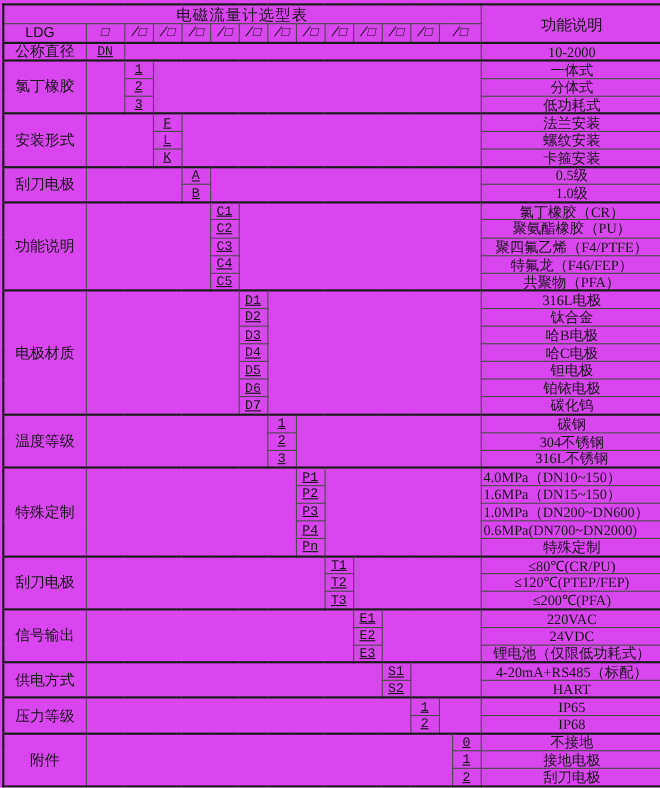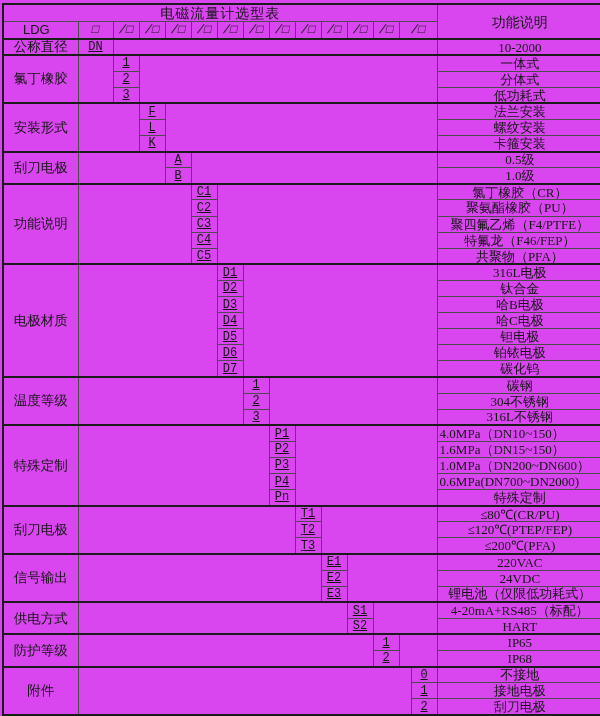--- a/index.html
+++ b/index.html
@@ -274,21 +274,21 @@
     <td class="code-cell">S1</td>
     <td rowspan="2" colspan="3"></td>
     <td class="desc-cell">4-20mA+RS485（标配）</td>
   </tr>
   <tr>
     <td class="code-cell">S2</td>
     <td class="desc-cell">HART</td>
   </tr>
 
   <tr class="sec">
-    <td class="cat" rowspan="2">防护等级</td>
+    <td class="cat" rowspan="2">压力等级</td>
     <td rowspan="2" colspan="11"></td>
     <td class="code-cell">1</td>
     <td rowspan="2" colspan="2"></td>
     <td class="desc-cell">IP65</td>
   </tr>
   <tr>
     <td class="code-cell">2</td>
     <td class="desc-cell">IP68</td>
   </tr>
 

